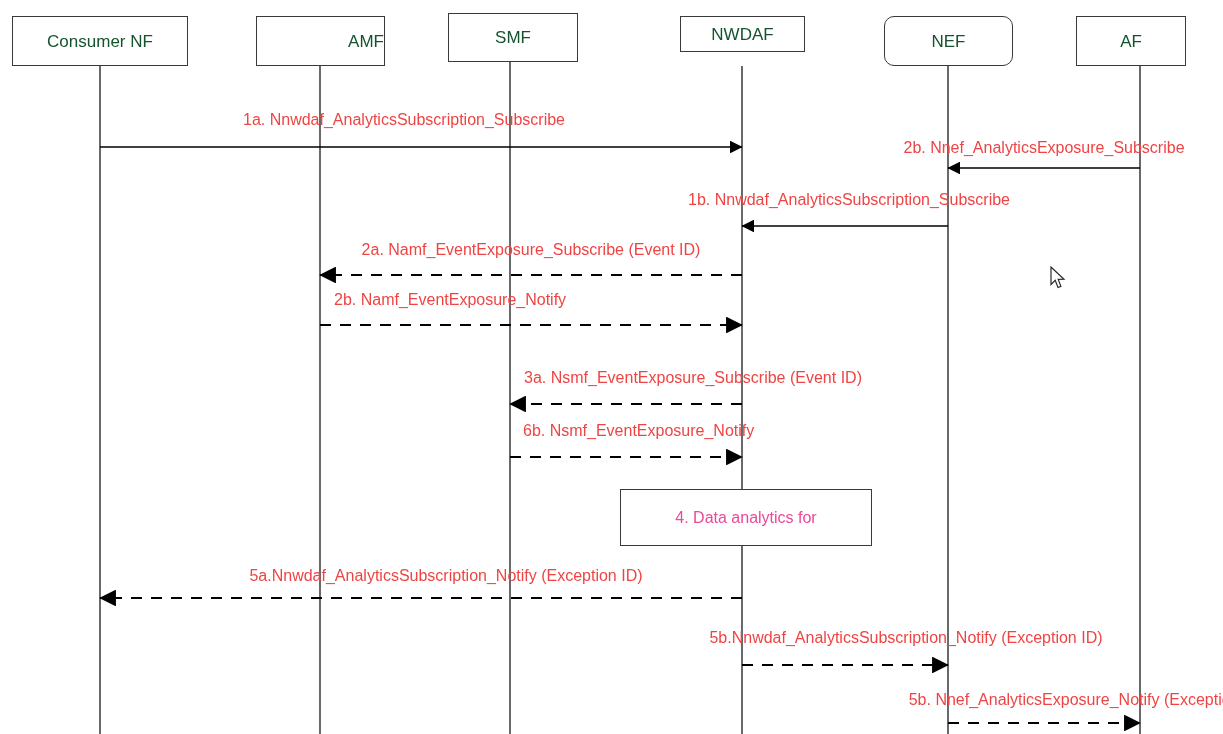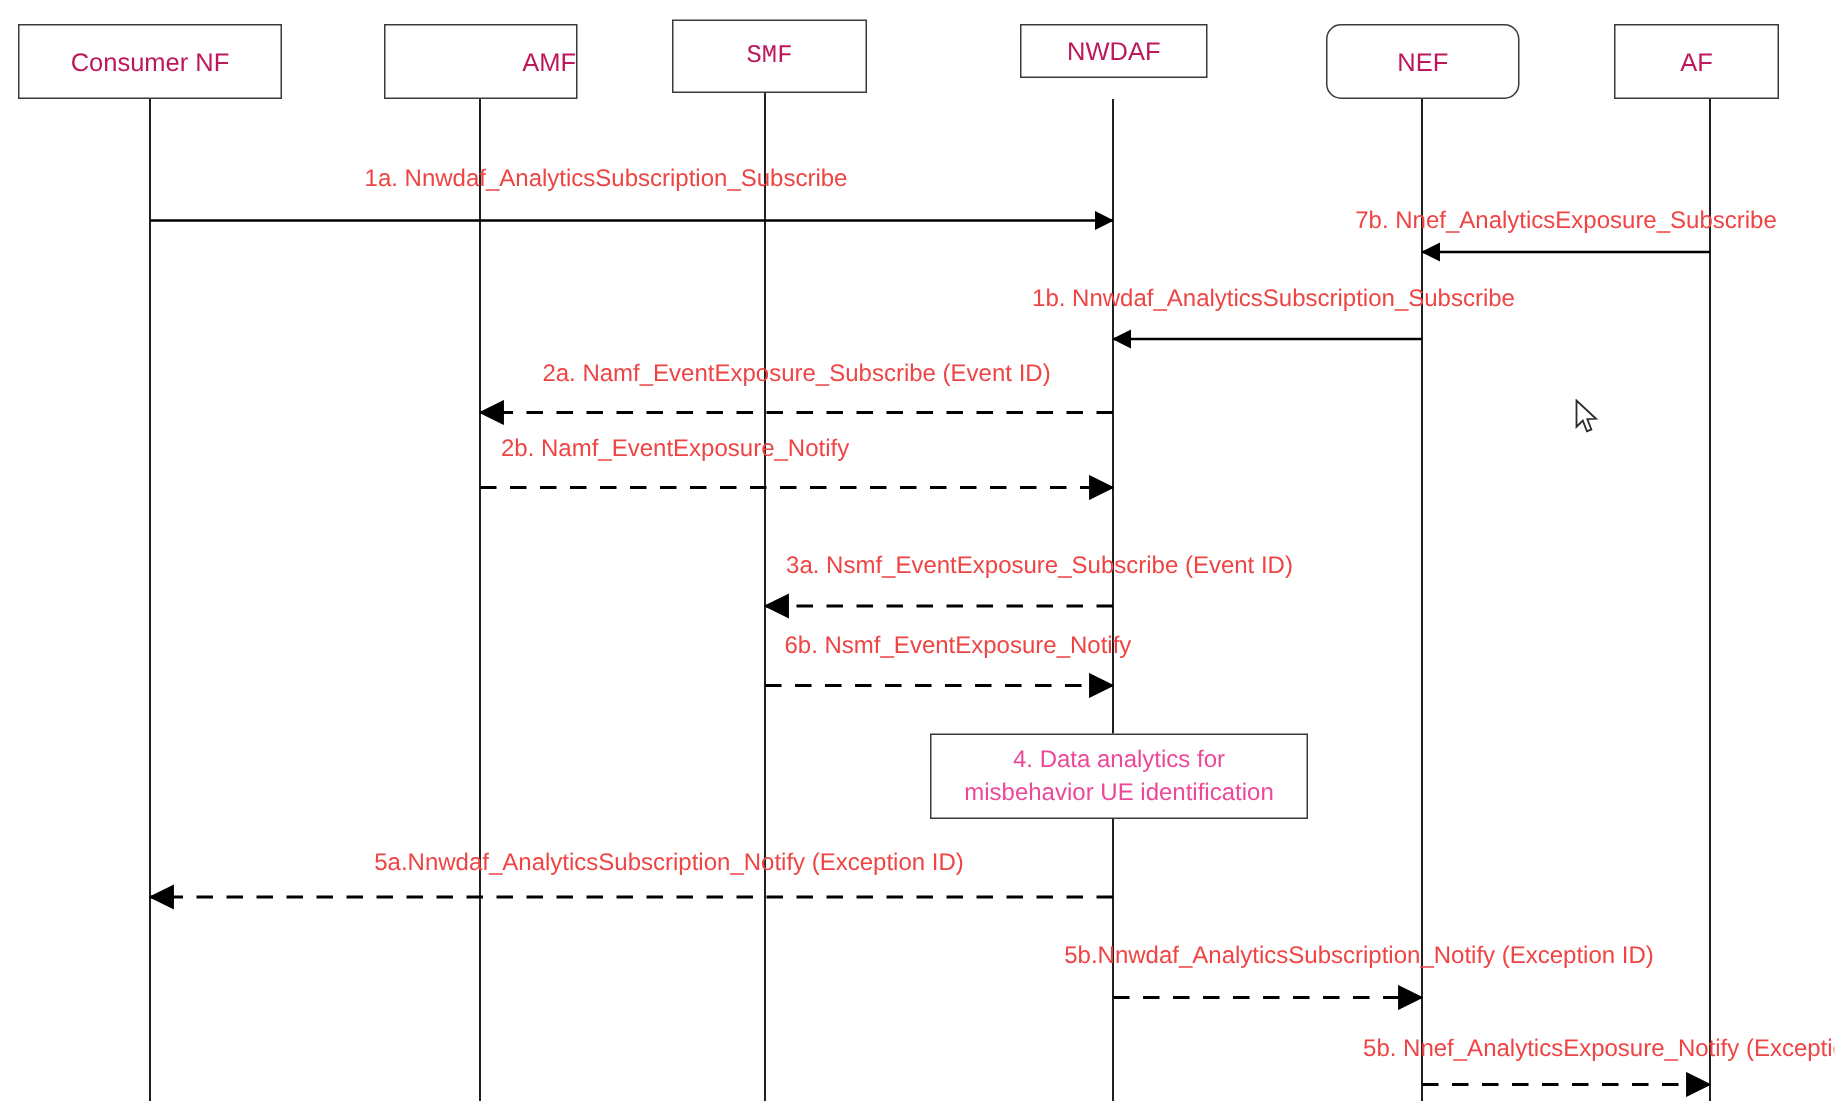--- a/index.html
+++ b/index.html
@@ -30,21 +30,21 @@
     box-sizing: border-box;
     border: 1.4px solid #3a3a3a;
     background: #ffffff;
     display: flex;
     align-items: center;
     justify-content: center;
   }
   .lifeline-label {
     font-size: 17px;
     line-height: 1;
-    color: #be185d;
+    color: #14532d;
     white-space: nowrap;
   }
   .note-box {
     position: absolute;
     box-sizing: border-box;
     border: 1.3px solid #3a3a3a;
     background: #ffffff;
     display: flex;
     flex-direction: column;
     align-items: center;
@@ -110,42 +110,41 @@
       </g>
   </svg>
 
   <div id="participant-boxes">
       <div class="lifeline-box" style="left: 12px; top: 16px; width: 176px; height: 50px; border-color: rgb(58, 58, 58);">
         <span class="lifeline-label">Consumer NF</span>
       </div>
       <div class="lifeline-box" style="left: 256px; top: 16px; width: 129px; height: 50px; border-color: rgb(58, 58, 58); justify-content: flex-end;">
         <span class="lifeline-label">AMF</span>
       </div>
-      <div class="lifeline-box" style="left: 448px; top: 13px; width: 130px; height: 49px; border-color: rgb(58, 58, 58); font-family: Liberation Mono, monospace;">
+      <div class="lifeline-box" style="left: 448px; top: 13px; width: 130px; height: 49px; border-color: rgb(58, 58, 58);">
         <span class="lifeline-label">SMF</span>
       </div>
       <div class="lifeline-box" style="left: 680px; top: 16px; width: 125px; height: 36px; border-color: rgb(58, 58, 58);">
         <span class="lifeline-label">NWDAF</span>
       </div>
       <div class="lifeline-box" style="left: 884px; top: 16px; width: 129px; height: 50px; border-color: rgb(58, 58, 58); border-radius: 10px;">
         <span class="lifeline-label">NEF</span>
       </div>
       <div class="lifeline-box" style="left: 1076px; top: 16px; width: 110px; height: 50px; border-color: rgb(58, 58, 58);">
         <span class="lifeline-label">AF</span>
       </div>
     </div>
   <div id="note-boxes">
       <div class="note-box" style="left: 620px; top: 489px; width: 252px; height: 57px; border-color: rgb(58, 58, 58);">
         <div class="note-line">4. Data analytics for</div>
-        <div class="note-line">misbehavior UE identification</div>
       </div>
     </div>
   <div id="message-labels">
       <div class="msg-label center" style="left: 404px; top: 112px;">1a. Nnwdaf_AnalyticsSubscription_Subscribe</div>
-      <div class="msg-label center" style="left: 1044px; top: 140px;">7b. Nnef_AnalyticsExposure_Subscribe</div>
+      <div class="msg-label center" style="left: 1044px; top: 140px;">2b. Nnef_AnalyticsExposure_Subscribe</div>
       <div class="msg-label center" style="left: 849px; top: 192px;">1b. Nnwdaf_AnalyticsSubscription_Subscribe</div>
       <div class="msg-label center" style="left: 531px; top: 242px;">2a. Namf_EventExposure_Subscribe (Event ID)</div>
       <div class="msg-label" style="left: 334px; top: 292px;">2b. Namf_EventExposure_Notify</div>
       <div class="msg-label center" style="left: 693px; top: 370px;">3a. Nsmf_EventExposure_Subscribe (Event ID)</div>
       <div class="msg-label" style="left: 523px; top: 423px;">6b. Nsmf_EventExposure_Notify</div>
       <div class="msg-label center" style="left: 446px; top: 568px;">5a.Nnwdaf_AnalyticsSubscription_Notify (Exception ID)</div>
       <div class="msg-label center" style="left: 906px; top: 630px;">5b.Nnwdaf_AnalyticsSubscription_Notify (Exception ID)</div>
       <div class="msg-label center" style="left: 1087px; top: 692px;">5b. Nnef_AnalyticsExposure_Notify (Exception ID)</div>
     </div>
 

